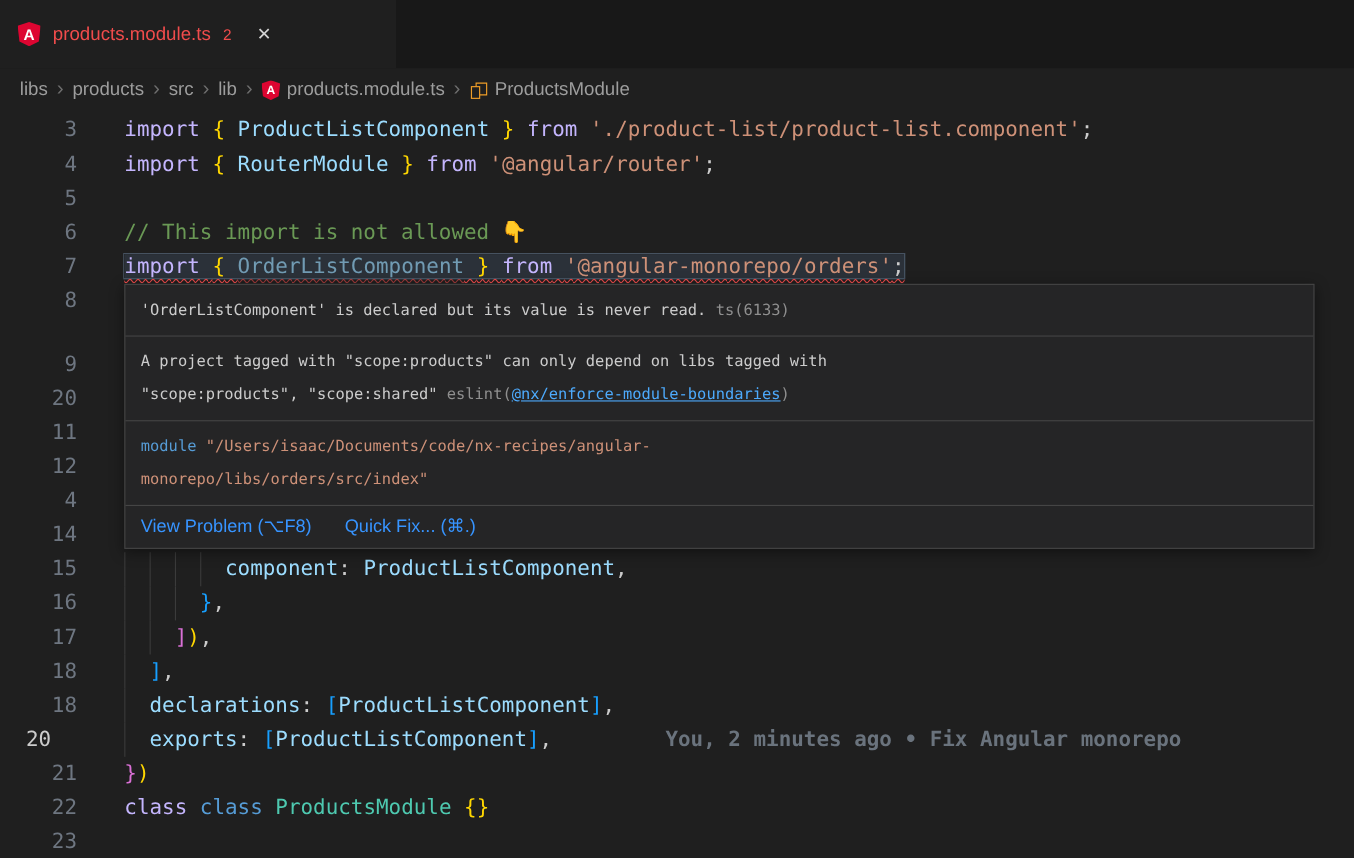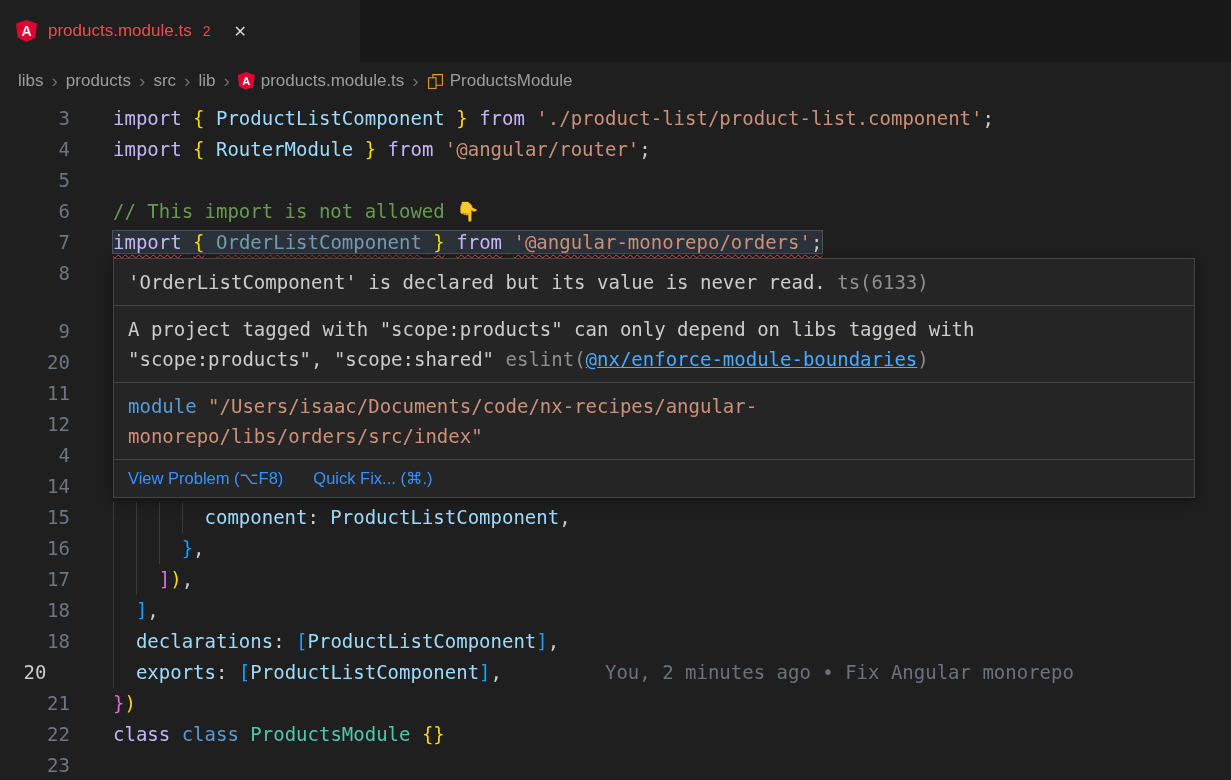--- a/index.html
+++ b/index.html
@@ -17,46 +17,46 @@
   .tab-close{color:#d4d4d4;font-size:16px;margin-left:12px;cursor:pointer;}
   .ng-icon{width:21px;height:22px;background:var(--angular-red,#dd0531);
            clip-path:polygon(50% 0,100% 16%,92% 81%,50% 100%,8% 81%,0 16%);
            display:flex;align-items:center;justify-content:center;flex:0 0 auto;}
   .ng-icon .ng-a{color:#fff;font-weight:bold;font-size:14px;line-height:1;}
   .ng-icon.small{width:17px;height:18px;}
   .ng-icon.small .ng-a{font-size:11px;}
   
   .breadcrumbs{height:38px;display:flex;align-items:center;padding-left:18px;gap:7px;
                font-size:17px;color:#9d9d9d;background:var(--editor-bg,#1f1f1f);}
-  .crumb{display:flex;align-items:center;gap:6px;cursor:pointer;white-space:nowrap;}
+  .crumb{display:flex;align-items:flex-end;gap:6px;cursor:pointer;white-space:nowrap;}
   .crumb-sep{color:#6e6e6e;font-size:19px;padding:0 1px;}
   
   .editor{position:relative;padding-top:3px;
           font-family:"DejaVu Sans Mono","Liberation Mono",monospace;}
   .line{display:flex;height:31px;}
   .gutter{flex:0 0 70px;text-align:right;color:#6e7681;font-size:19px;line-height:31px;
           cursor:pointer;user-select:none;}
   .gutter.active{color:#cccccc;text-align:center;}
   pre.code{flex:1;margin:0;position:relative;padding-left:43px;font-family:inherit;
            font-size:19px;line-height:31px;white-space:pre;color:#cccccc;cursor:text;}
   .guide{position:absolute;top:0;bottom:0;width:1px;background:#3b3b3b;}
   .kw{color:#c4b5fd}.kwb{color:#569cd6}.type{color:#9cdcfe}.teal{color:#4ec9b0}
   .str{color:#ce9178}.cm{color:#6a9955}.fg{color:#cccccc}
   .b1{color:#ffd700}.b2{color:#da70d6}.b3{color:#179fff}.emoji{color:#f5c542}
   .unused{opacity:.62;}
   .sq{text-decoration:underline wavy #f14c4c;text-decoration-thickness:1px;
       text-underline-offset:5px;text-decoration-skip-ink:none;}
   .range-hl{background:rgba(88,116,148,.22);box-shadow:0 0 0 1px rgba(130,160,195,.4);text-align:right;}
-  .blame{color:#6a737d;margin-left:9ch;}
+  .blame{color:#6a737d;margin-left:9ch;font-weight:bold;}
   
   .hover{position:absolute;left:113px;top:158px;width:1080px;
          background:var(--popup-bg,#252526);border:1px solid var(--popup-border,#454545);
          box-shadow:0 3px 12px rgba(0,0,0,.45);z-index:10;}
   .hover-section{padding:8px 14px;border-bottom:1px solid var(--popup-border,#454545);}
-  .hover-line{font-size:19px;line-height:30px;white-space:pre;color:#cccccc;}
+  .hover-line{font-size:14px;line-height:30px;white-space:pre;color:#cccccc;}
   .hfg{color:#cccccc}.hgray{color:#8f8f8f}
   .hlink{color:var(--link-blue,#4daafc);text-decoration:underline;cursor:pointer;}
   .hover-status{display:flex;gap:30px;padding:9px 14px;align-items:center;
                 font-family:"Liberation Sans","DejaVu Sans",sans-serif;font-size:16.5px;}
   .hover-action{color:#3794ff;cursor:pointer;white-space:nowrap;}
 </style>
 </head>
 <body>
 
 <div class="window">

